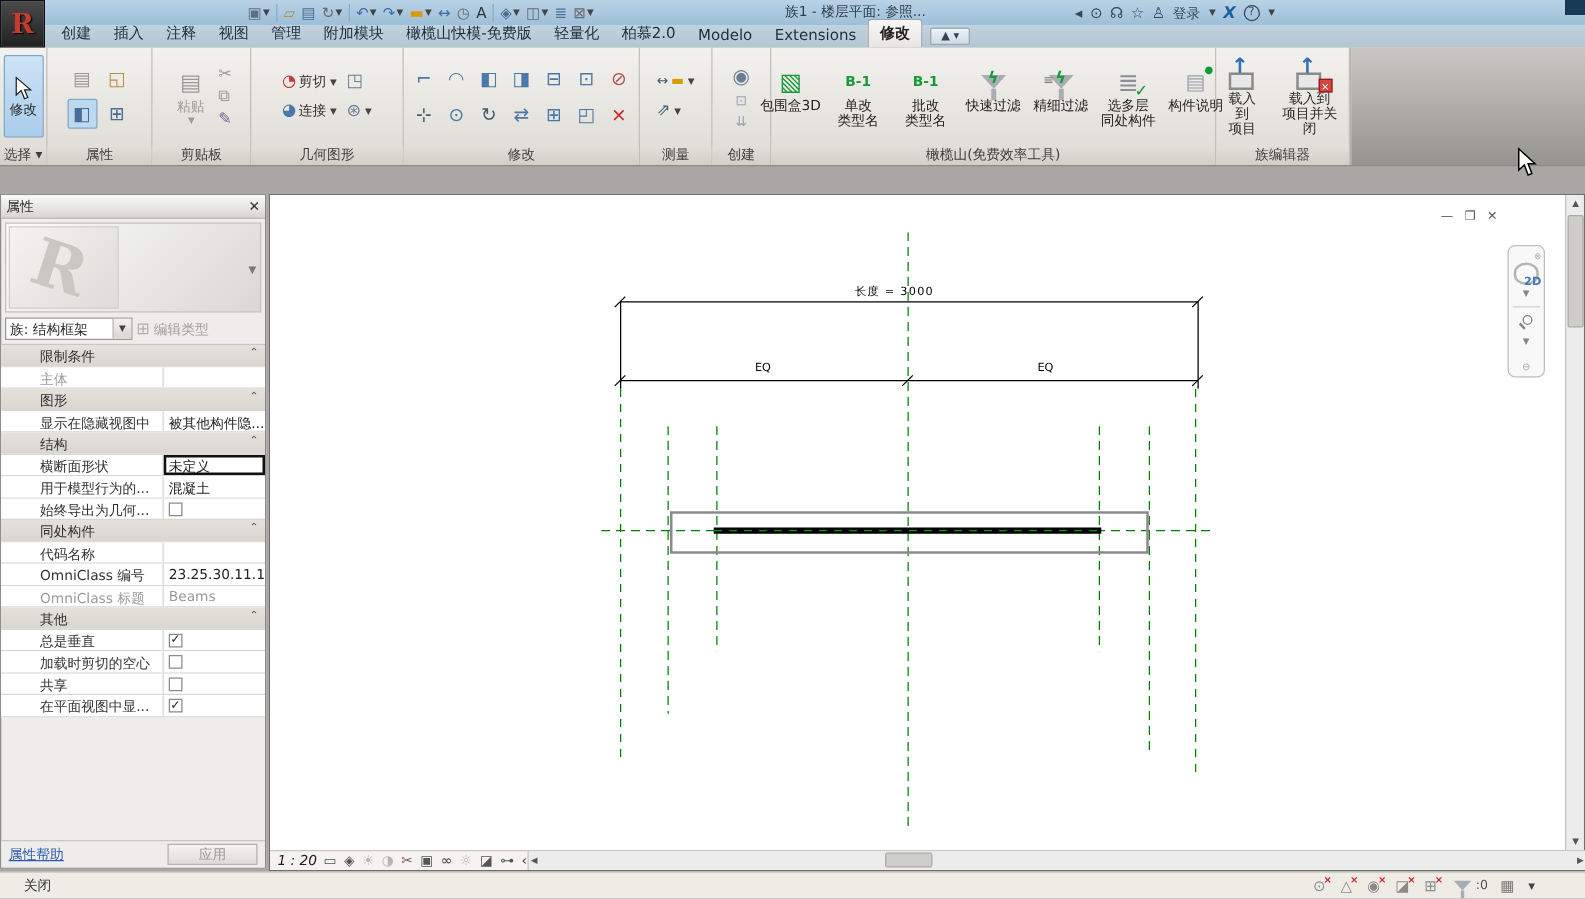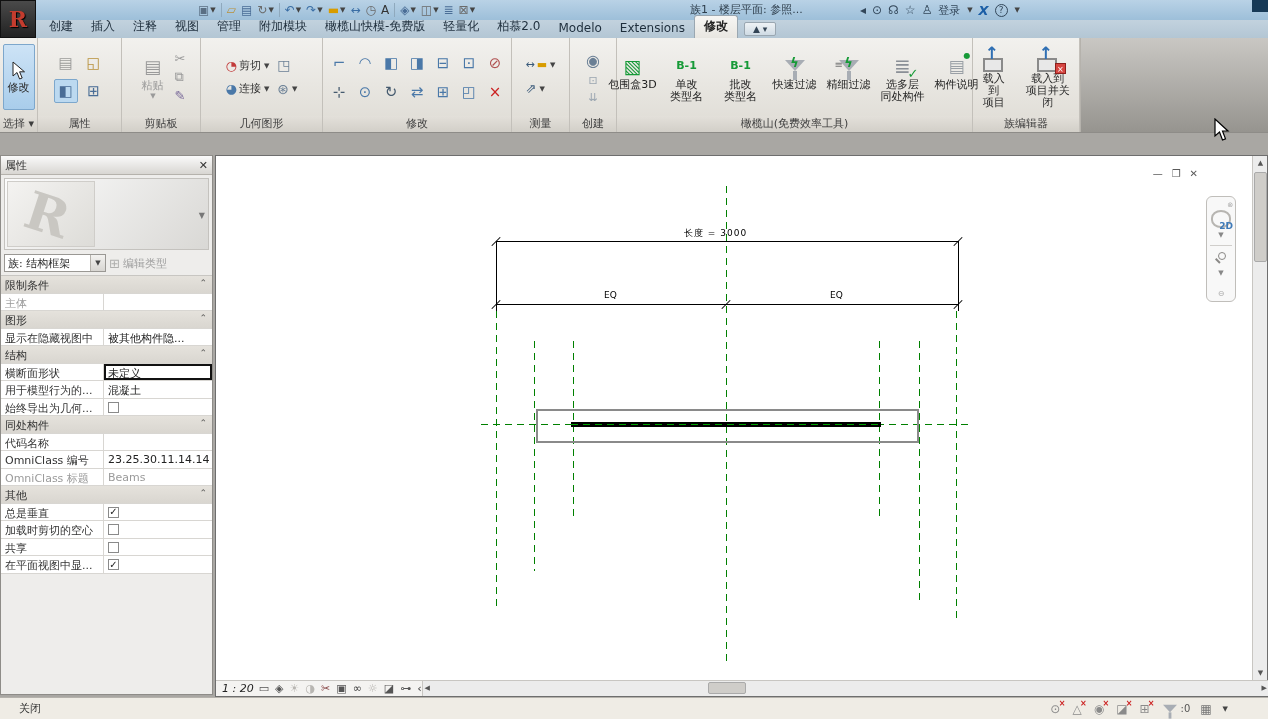--- a/index.html
+++ b/index.html
@@ -11,21 +11,21 @@
   #titlebar { position:absolute; left:0; top:0; width:1268px; height:20px;
     background:linear-gradient(#b9d2e6,#9dbfd9); display:flex; align-items:center; }
   #revit-logo { position:absolute; left:0; top:0; width:36px; height:38px; z-index:30;
     background:linear-gradient(#4a4a4a,#222); border:1px solid #111; display:flex; align-items:center; justify-content:center; }
   #revit-logo .r { color:#c43c2e; font-size:22px; font-weight:bold; font-family:"DejaVu Serif",serif; text-shadow:1px 1px 1px #000; }
   #qat { position:absolute; left:196px; top:0; height:20px; display:flex; align-items:center; gap:1px; }
   .qat-btn { display:flex; align-items:center; height:18px; padding:0 2px; border-radius:2px; }
   .qat-btn .g { font-size:12px; line-height:18px; }
   .caret { font-size:7px; color:#444; margin-left:1px; }
   .qat-sep { width:1px; height:14px; background:#8fa9bd; margin:0 2px; }
-  #title-text { position:absolute; left:690px; top:2px; width:200px; color:#2e3e4c; font-size:11px;
+  #title-text { position:absolute; left:628px; top:2px; width:200px; color:#2e3e4c; font-size:11px;
     white-space:nowrap; overflow:hidden; }
   #tb-right { position:absolute; right:248px; top:0; height:20px; display:flex; align-items:center; gap:6px; color:#33475a; }
   #tb-right .g { font-size:12px; }
   #help-circ { width:13px; height:13px; border:1px solid #33475a; border-radius:50%; font-size:9px;
     display:flex; align-items:center; justify-content:center; }
   #x-logo { color:#1b5ea6; font-weight:bold; font-size:13px; font-style:italic; }
   #win-corner { position:absolute; right:0; top:0; width:16px; height:12px; background:#173a57; }
 
   
   #tabrow { position:absolute; left:0; top:20px; width:1268px; height:18px; background:linear-gradient(#c2d2de,#b3c6d4);
@@ -82,21 +82,21 @@
     transform:rotate(18deg); font-family:"DejaVu Serif",serif; }
   #pal-prev-caret { position:absolute; right:3px; top:32px; font-size:8px; color:#777; }
   #type-row { display:flex; align-items:center; margin:4px 3px 3px; gap:3px; }
   #type-select { flex:0 0 102px; height:18px; border:1px solid #9a9894; background:#fff; display:flex; align-items:center; }
   #type-select .v { flex:1; padding-left:3px; white-space:nowrap; overflow:hidden; font-size:11px; }
   #type-select .dd { width:15px; height:16px; background:linear-gradient(#f3f2f0,#d8d6d2); border-left:1px solid #b5b2ac;
     font-size:7px; display:flex; align-items:center; justify-content:center; color:#444; }
   #edit-type { flex:1; display:flex; align-items:center; gap:3px; color:#a0a0a0; }
   #edit-type .ic { font-size:13px; color:#b0b0ae; }
   #prop-grid { margin-top:2px; border-top:1px solid #c8c6c2; background:#fff; }
-  .prow { display:flex; height:17.5px; border-bottom:1px solid #d8d6d2; background:#fff; }
+  .prow { display:flex; height:17.5px; border-bottom:1px solid #d8d6d2; background:#fff;padding-left:27px; }
   .prow .lab { flex:0 0 103px; padding:2px 0 0 4px; border-right:1px solid #d8d6d2; white-space:nowrap; overflow:hidden; color:#333; }
   .prow .val { flex:1; padding:2px 0 0 4px; white-space:nowrap; overflow:hidden; color:#222; position:relative; }
   .prow .val.focus { outline:2px solid #111; outline-offset:-2px; }
   .prow.sec { background:linear-gradient(#e5e2dc,#d9d6d0); }
   .prow.sec .lab { flex:1; border-right:none; color:#2f2f2f; }
   .prow.sec .chev { padding:2px 5px 0 0; color:#555; font-size:9px; }
   .cbx { width:11px; height:11px; border:1px solid #8a8a8a; background:#fff; margin-top:1px; display:flex; align-items:center; justify-content:center; }
   .cbx .ck { font-size:10px; font-weight:bold; color:#222; line-height:10px; }
   #pal-footer { position:absolute; left:0; bottom:0; width:100%; height:22px; background:#eeedeb; border-top:1px solid #c8c6c2;
     display:flex; align-items:center; justify-content:space-between; padding:0 6px; }
@@ -553,20 +553,24 @@
         </div>
         <div class="prow">
           <span class="lab">在平面视图中显...</span>
           <span class="val">
             <span class="cbx">
               <span class="ck">✓</span>
             </span>
           </span>
         </div>
       </div>
+    <div id="pal-footer">
+      <span id="prop-help">属性帮助</span>
+      <span id="apply-btn">应用</span>
+    </div>
   </div>
 
   <div id="canvas">
     <div id="draw">
 
       <div id="refplanes">
           <div class="refv" style="left: 280px; top: 155px; height: 300px;"></div>
           <div class="refv" style="left: 318px; top: 185px; height: 230px;"></div>
           <div class="refv" style="left: 357px; top: 185px; height: 180px;"></div>
           <div class="refv" style="left: 510px; top: 30px; height: 475px;"></div>

